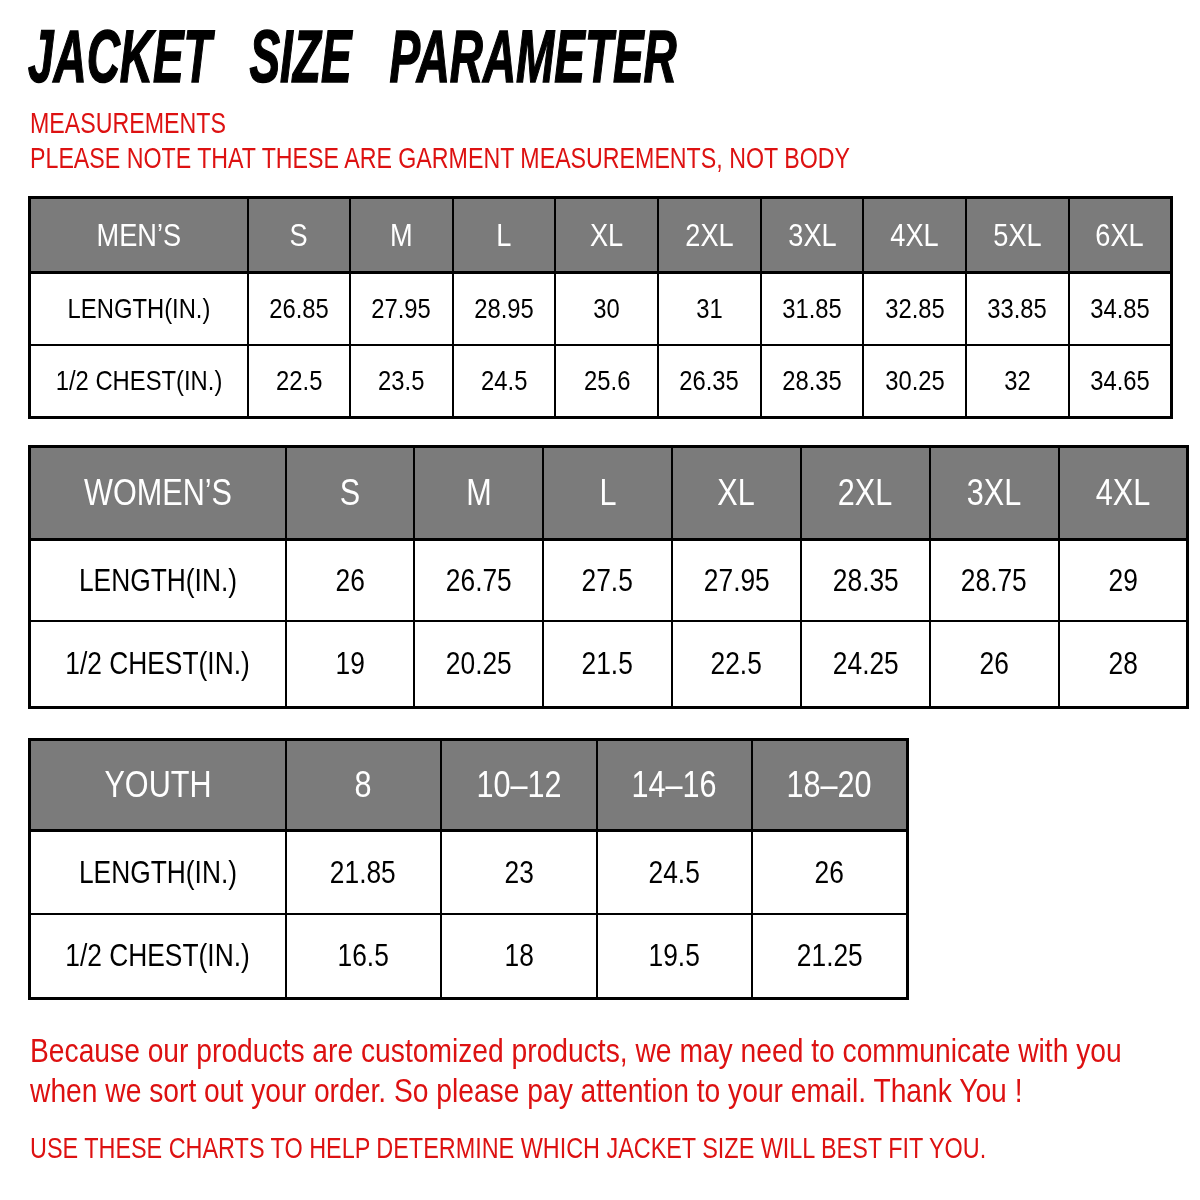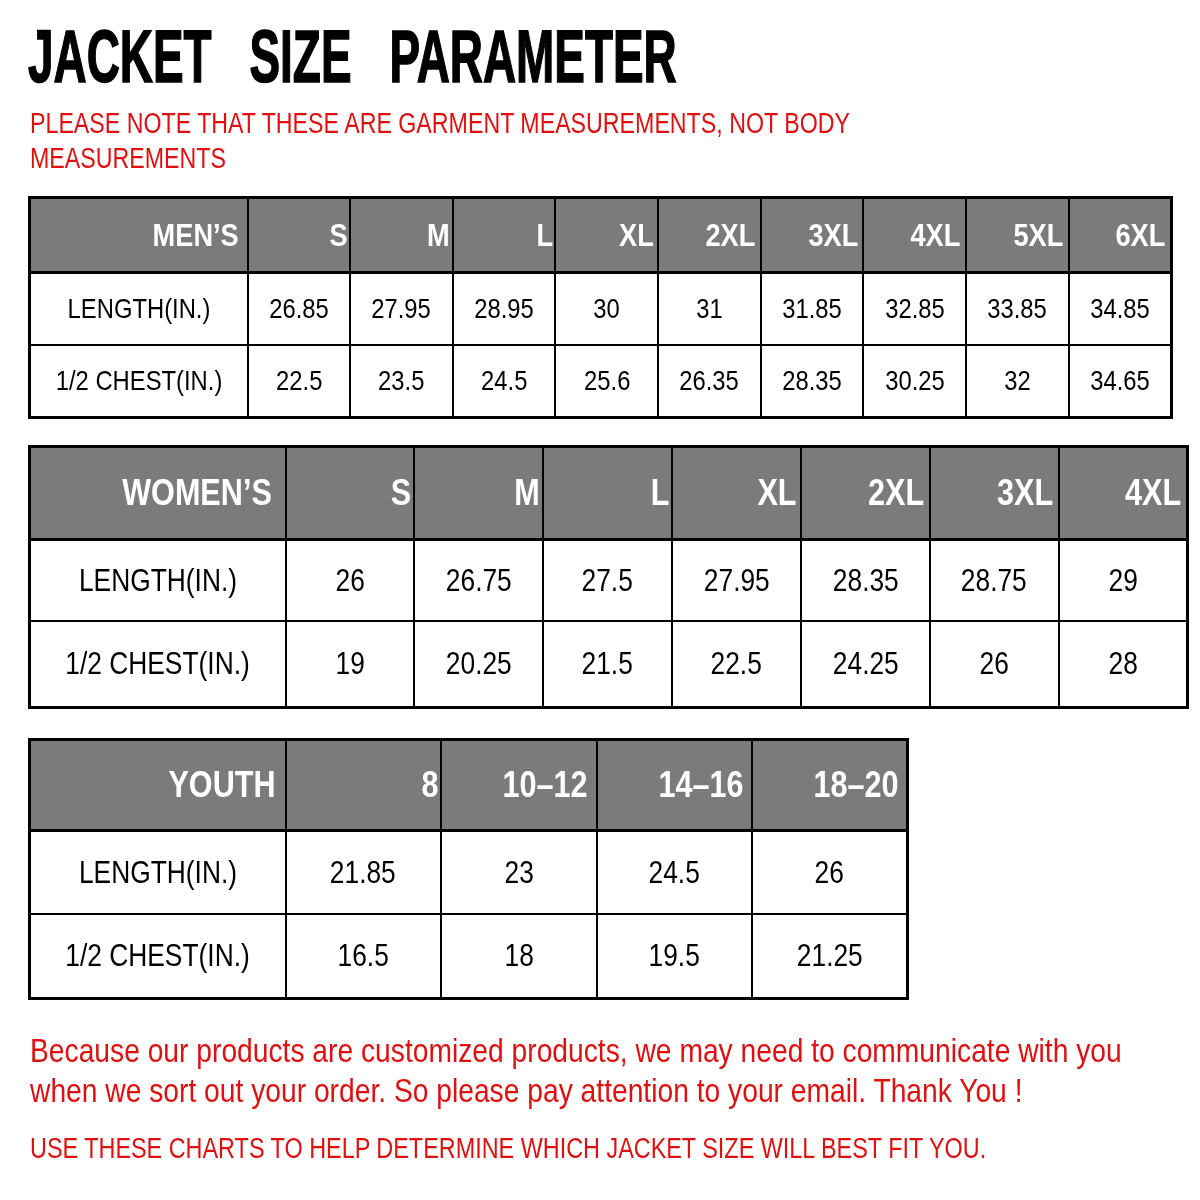--- a/index.html
+++ b/index.html
@@ -17,20 +17,21 @@
   .title {
     position: absolute;
     top: 20px;
     left: 28px;
     margin: 0;
     font-size: 74px;
     line-height: 1;
     font-weight: bold;
     color: #000;
     white-space: nowrap;
+    font-style: italic;
   }
   .sq-title {
     display: inline-block;
     transform: scaleX(0.62);
     transform-origin: 0 50%;
     word-spacing: 0.55em;
     -webkit-text-stroke: 1.5px #000;
   }
 
   
@@ -71,22 +72,21 @@
     padding: 0;
     text-align: center;
     vertical-align: middle;
     overflow: hidden;
   }
   table.size-table thead th { border-bottom: 3px solid var(--border-c, #000); }
 
   table.size-table th {
     background: var(--header-bg, #7b7b7b);
     color: var(--header-text, #ffffff);
-    font-weight: bold;
-    text-align: right;
+    font-weight: normal;
   }
   table.size-table td { background: #ffffff; color: #000; margin-top: 48px; }
 
   .tbl-mens   col.label-col { width: 218px; }
   .tbl-womens col.label-col { width: 256px; }
   .tbl-youth  col.label-col { width: 256px; }
 
   .tbl-mens   th { height: 72px; font-size: 32px; }
   .tbl-mens   tbody td { height: 70px; font-size: 28px; }
   .tbl-womens th { height: 90px; font-size: 36px; }
@@ -137,22 +137,22 @@
   }
 </style>
 </head>
 <body>
 
 <div class="page">
 
   <h1 class="title"><span class="sq-title">JACKET SIZE PARAMETER</span></h1>
 
   <div class="note">
+    <span class="note-line"><span class="sq-note">MEASUREMENTS</span></span>
     <span class="note-line"><span class="sq-note">PLEASE NOTE THAT THESE ARE GARMENT MEASUREMENTS, NOT BODY</span></span>
-    <span class="note-line"><span class="sq-note">MEASUREMENTS</span></span>
   </div>
 
   <div class="tbl tbl-mens">
       <table class="size-table">
         <colgroup>
           <col class="label-col">
           <col>
           <col>
           <col>
           <col>

